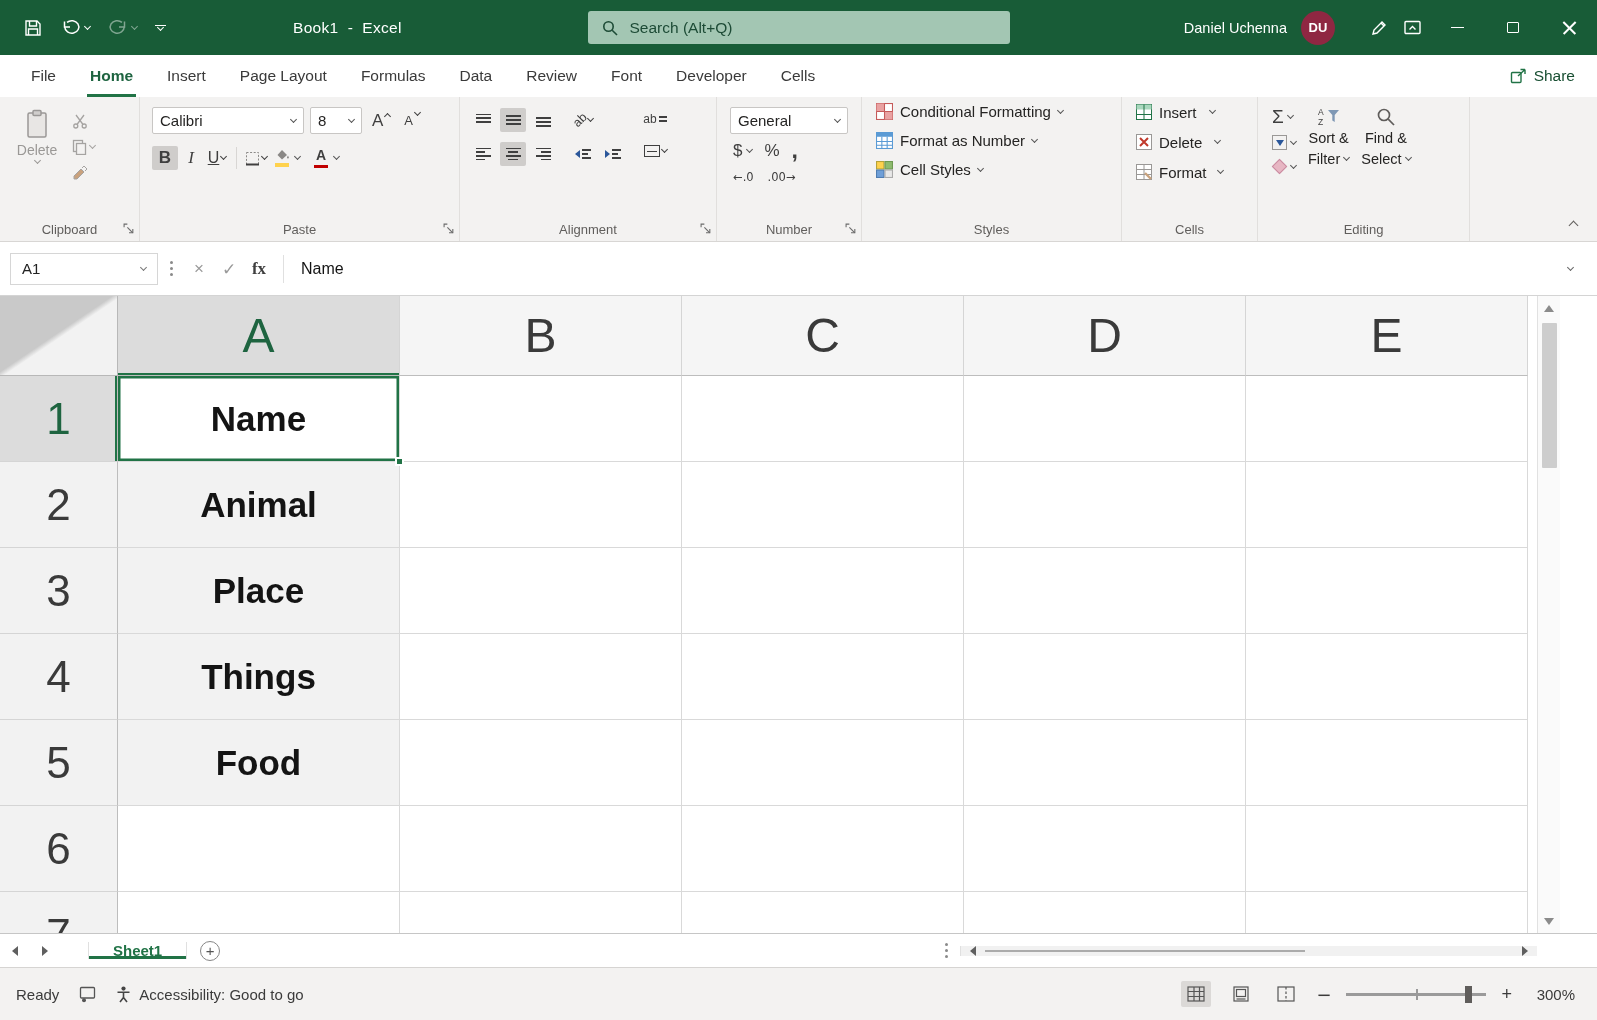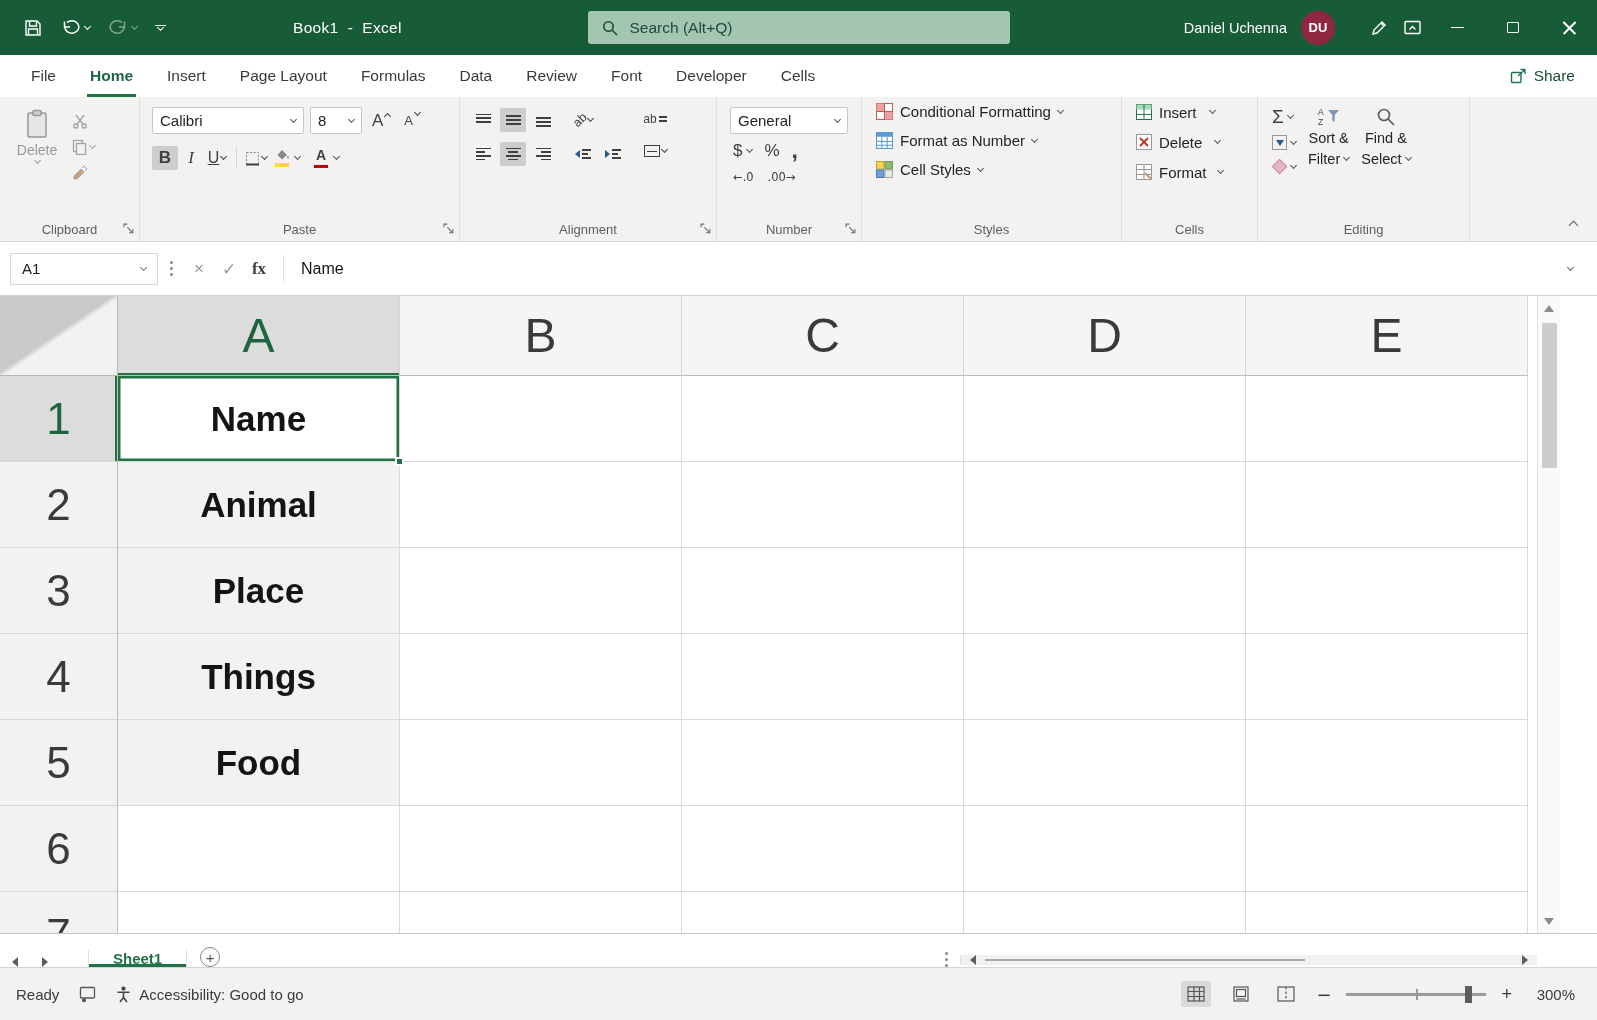--- a/index.html
+++ b/index.html
@@ -130,21 +130,21 @@
   .cell.sel{position:relative;z-index:2;box-shadow:inset 0 0 0 2.5px #217346;background:#fff}
   .fill-handle{position:absolute;right:-5px;bottom:-5px;width:9px;height:9px;background:#217346;border:2px solid #fff}
   .vscroll{position:absolute;top:0;right:37px;width:23px;height:100%;background:#fafafa;border-left:1px solid #e1e1e1;display:flex;flex-direction:column;align-items:center}
   .vs-btn{height:24px;display:flex;align-items:center;justify-content:center;width:100%}
   .tri-up{width:0;height:0;border-left:5px solid transparent;border-right:5px solid transparent;border-bottom:7px solid #8b8b8b}
   .tri-dn{width:0;height:0;border-left:5px solid transparent;border-right:5px solid transparent;border-top:7px solid #8b8b8b}
   .vs-thumb{width:15px;height:145px;background:#cdcdcd;border-radius:1px;margin-top:3px}
   .vs-space{flex:1}
 
   
-  .sheetbar{height:34px;background:#fff;border-top:1px solid #c6c6c6;display:flex;align-items:flex-end;flex:0 0 auto}
+  .sheetbar{height:34px;background:#fff;border-top:1px solid #c6c6c6;display:flex;align-items:center;flex:0 0 auto}
   .snav{width:30px;display:flex;align-items:center;justify-content:center}
   .tri-l{width:0;height:0;border-top:5px solid transparent;border-bottom:5px solid transparent;border-right:6px solid #5f5f5f}
   .tri-r{width:0;height:0;border-top:5px solid transparent;border-bottom:5px solid transparent;border-left:6px solid #5f5f5f}
   .stab{display:flex;align-items:center;padding:0 24px;color:#217346;font-weight:700;font-size:15px;border-left:1px solid #e0e0e0;border-right:1px solid #e0e0e0;position:relative;margin-left:28px}
   .stab::after{content:"";position:absolute;left:0;right:0;bottom:0;height:3px;background:#217346}
   .addsheet{width:46px;display:flex;align-items:center;justify-content:center}
   .plus-circ{width:20px;height:20px;border:1px solid #868686;border-radius:50%;display:flex;align-items:center;justify-content:center;font-size:15px;color:#555;line-height:1}
   .tabs-right{margin-left:auto;display:flex;align-items:center;margin-right:60px;gap:12px}
   .hscroll{width:577px;height:100%;display:flex;align-items:stretch;background:#f1f1f1;border-left:1px solid #e0e0e0}
   .hs-btn{width:24px;display:flex;align-items:center;justify-content:center}

